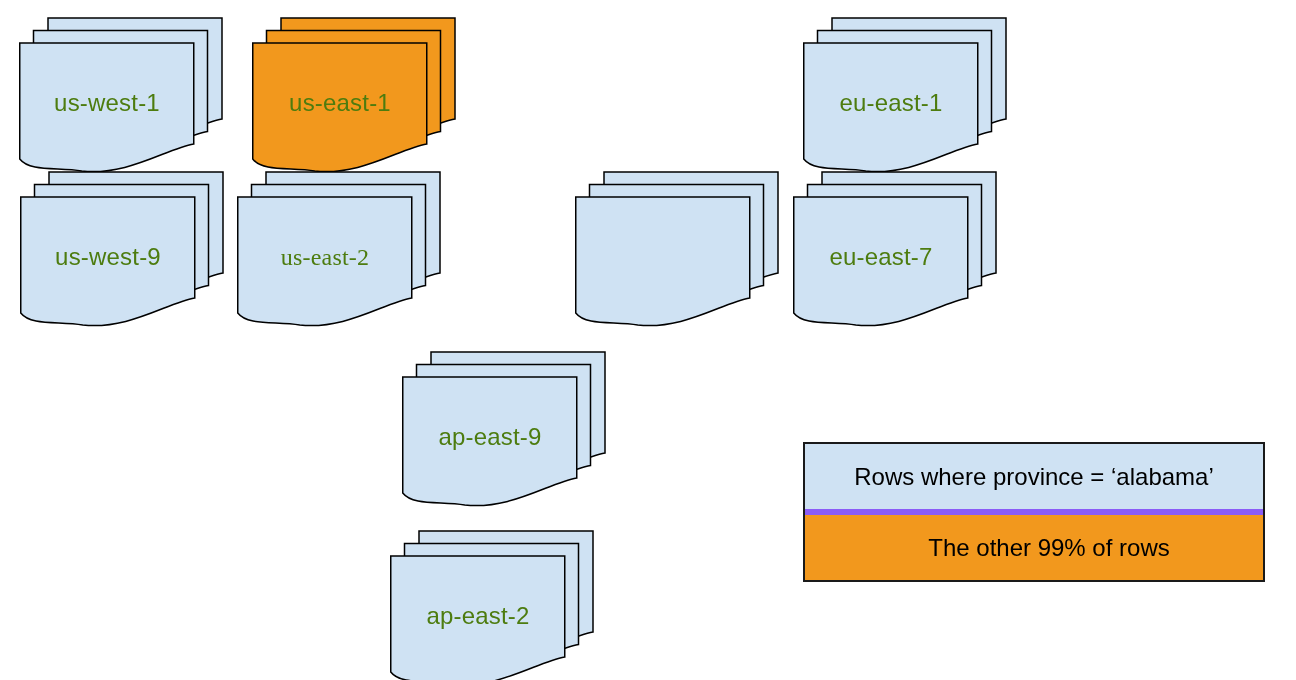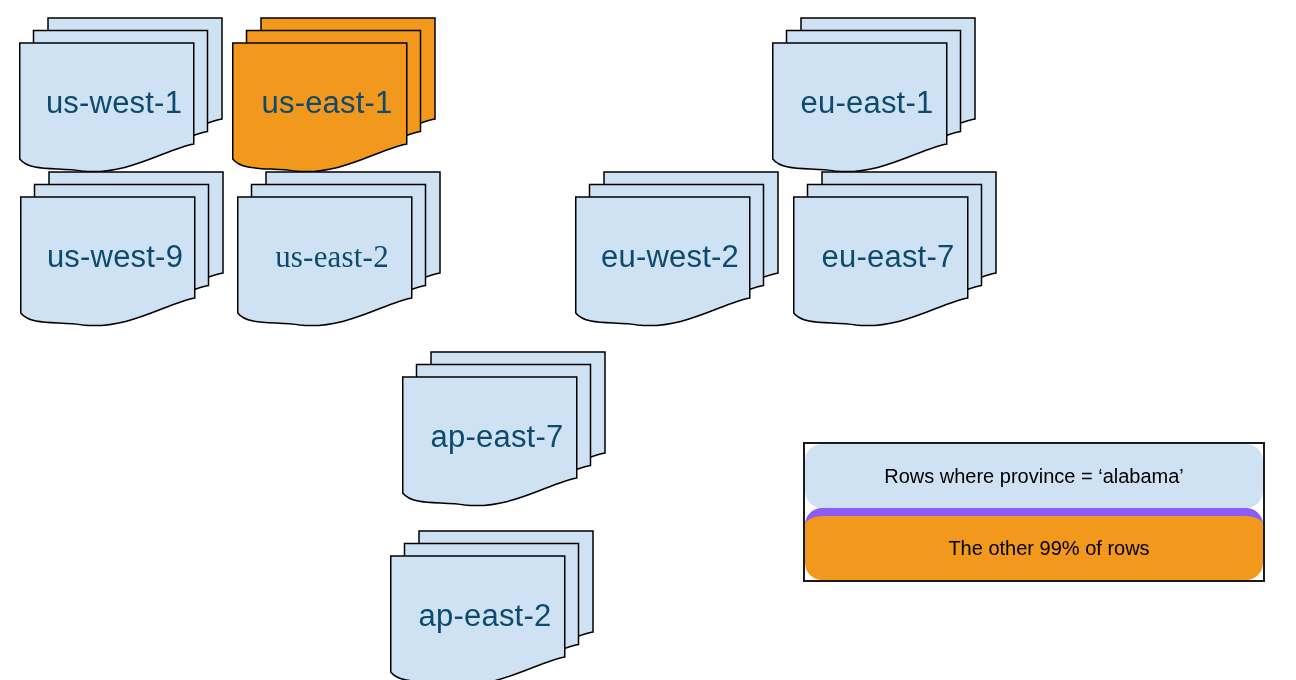--- a/index.html
+++ b/index.html
@@ -35,48 +35,46 @@
   .stack[data-color="orange"] path { fill: var(--doc-orange, #f2981d); }
   .stack-label {
     position: absolute;
     left: 0;
     top: 26px;
     width: 176px;
     height: 120px;
     display: flex;
     align-items: center;
     justify-content: center;
-    font-size: 31px;
-    color: #0c4a6e;
+    font-size: 24px;
+    color: #4d7c0f;
     letter-spacing: 0.2px;
     pointer-events: none;
-    margin-left: 7px;
   }
   .legend {
     position: absolute;
     left: 803px;
     top: 442px;
     width: 462px;
     height: 140px;
     border: 2px solid #1a1a1a;
     box-sizing: border-box;
     display: flex;
     flex-direction: column;
   }
   .legend-item {
     flex: 1;
     display: flex;
     align-items: center;
     justify-content: center;
-    font-size: 20px;
+    font-size: 24px;
     color: #000000;
-    border-radius: 17px;
   }
   .legend-item + .legend-item {
-    border-top: 8px solid #8b5cf6;
+    border-top: 6px solid #8b5cf6;
     padding-left: 30px;
   }
   .legend-item[data-color="blue"] { background: var(--doc-blue, #cfe2f3); }
   .legend-item[data-color="orange"] { background: var(--doc-orange, #f2981d); }
 </style>
 </head>
 <body>
 
 <div id="canvas" style="background: rgb(255, 255, 255);">
 
@@ -86,29 +84,29 @@
     </div>
 
 <div class="stack" data-color="blue" style="left: 19px; top: 17px;">
       <svg width="204" height="160" viewBox="0 0 204 160">
         <path transform="translate(29,1)" d="M0,0 L174,0 L174,101 C146,106 108,133 62,128 C38,124 10,129 0,116 Z"></path>
         <path transform="translate(14.5,13.5)" d="M0,0 L174,0 L174,101 C146,106 108,133 62,128 C38,124 10,129 0,116 Z"></path>
         <path transform="translate(0.75,26)" d="M0,0 L174,0 L174,101 C146,106 108,133 62,128 C38,124 10,129 0,116 Z"></path>
       </svg>
       <div class="stack-label">us-west-1</div>
     </div>
-    <div class="stack" data-color="orange" style="left: 232px; top: 17px;">
+    <div class="stack" data-color="orange" style="left: 252px; top: 17px;">
       <svg width="204" height="160" viewBox="0 0 204 160">
         <path transform="translate(29,1)" d="M0,0 L174,0 L174,101 C146,106 108,133 62,128 C38,124 10,129 0,116 Z"></path>
         <path transform="translate(14.5,13.5)" d="M0,0 L174,0 L174,101 C146,106 108,133 62,128 C38,124 10,129 0,116 Z"></path>
         <path transform="translate(0.75,26)" d="M0,0 L174,0 L174,101 C146,106 108,133 62,128 C38,124 10,129 0,116 Z"></path>
       </svg>
       <div class="stack-label">us-east-1</div>
     </div>
-    <div class="stack" data-color="blue" style="left: 772px; top: 17px;">
+    <div class="stack" data-color="blue" style="left: 803px; top: 17px;">
       <svg width="204" height="160" viewBox="0 0 204 160">
         <path transform="translate(29,1)" d="M0,0 L174,0 L174,101 C146,106 108,133 62,128 C38,124 10,129 0,116 Z"></path>
         <path transform="translate(14.5,13.5)" d="M0,0 L174,0 L174,101 C146,106 108,133 62,128 C38,124 10,129 0,116 Z"></path>
         <path transform="translate(0.75,26)" d="M0,0 L174,0 L174,101 C146,106 108,133 62,128 C38,124 10,129 0,116 Z"></path>
       </svg>
       <div class="stack-label">eu-east-1</div>
     </div>
     <div class="stack" data-color="blue" style="left: 20px; top: 171px;">
       <svg width="204" height="160" viewBox="0 0 204 160">
         <path transform="translate(29,1)" d="M0,0 L174,0 L174,101 C146,106 108,133 62,128 C38,124 10,129 0,116 Z"></path>
@@ -124,37 +122,36 @@
         <path transform="translate(0.75,26)" d="M0,0 L174,0 L174,101 C146,106 108,133 62,128 C38,124 10,129 0,116 Z"></path>
       </svg>
       <div class="stack-label">us-east-2</div>
     </div>
     <div class="stack" data-color="blue" style="left: 575px; top: 171px;">
       <svg width="204" height="160" viewBox="0 0 204 160">
         <path transform="translate(29,1)" d="M0,0 L174,0 L174,101 C146,106 108,133 62,128 C38,124 10,129 0,116 Z"></path>
         <path transform="translate(14.5,13.5)" d="M0,0 L174,0 L174,101 C146,106 108,133 62,128 C38,124 10,129 0,116 Z"></path>
         <path transform="translate(0.75,26)" d="M0,0 L174,0 L174,101 C146,106 108,133 62,128 C38,124 10,129 0,116 Z"></path>
       </svg>
-      <div class="stack-label">eu-west-2</div>
     </div>
     <div class="stack" data-color="blue" style="left: 793px; top: 171px;">
       <svg width="204" height="160" viewBox="0 0 204 160">
         <path transform="translate(29,1)" d="M0,0 L174,0 L174,101 C146,106 108,133 62,128 C38,124 10,129 0,116 Z"></path>
         <path transform="translate(14.5,13.5)" d="M0,0 L174,0 L174,101 C146,106 108,133 62,128 C38,124 10,129 0,116 Z"></path>
         <path transform="translate(0.75,26)" d="M0,0 L174,0 L174,101 C146,106 108,133 62,128 C38,124 10,129 0,116 Z"></path>
       </svg>
       <div class="stack-label">eu-east-7</div>
     </div>
     <div class="stack" data-color="blue" style="left: 402px; top: 351px;">
       <svg width="204" height="160" viewBox="0 0 204 160">
         <path transform="translate(29,1)" d="M0,0 L174,0 L174,101 C146,106 108,133 62,128 C38,124 10,129 0,116 Z"></path>
         <path transform="translate(14.5,13.5)" d="M0,0 L174,0 L174,101 C146,106 108,133 62,128 C38,124 10,129 0,116 Z"></path>
         <path transform="translate(0.75,26)" d="M0,0 L174,0 L174,101 C146,106 108,133 62,128 C38,124 10,129 0,116 Z"></path>
       </svg>
-      <div class="stack-label">ap-east-7</div>
+      <div class="stack-label">ap-east-9</div>
     </div>
     <div class="stack" data-color="blue" style="left: 390px; top: 530px;">
       <svg width="204" height="160" viewBox="0 0 204 160">
         <path transform="translate(29,1)" d="M0,0 L174,0 L174,101 C146,106 108,133 62,128 C38,124 10,129 0,116 Z"></path>
         <path transform="translate(14.5,13.5)" d="M0,0 L174,0 L174,101 C146,106 108,133 62,128 C38,124 10,129 0,116 Z"></path>
         <path transform="translate(0.75,26)" d="M0,0 L174,0 L174,101 C146,106 108,133 62,128 C38,124 10,129 0,116 Z"></path>
       </svg>
       <div class="stack-label">ap-east-2</div>
     </div>
   </div>

